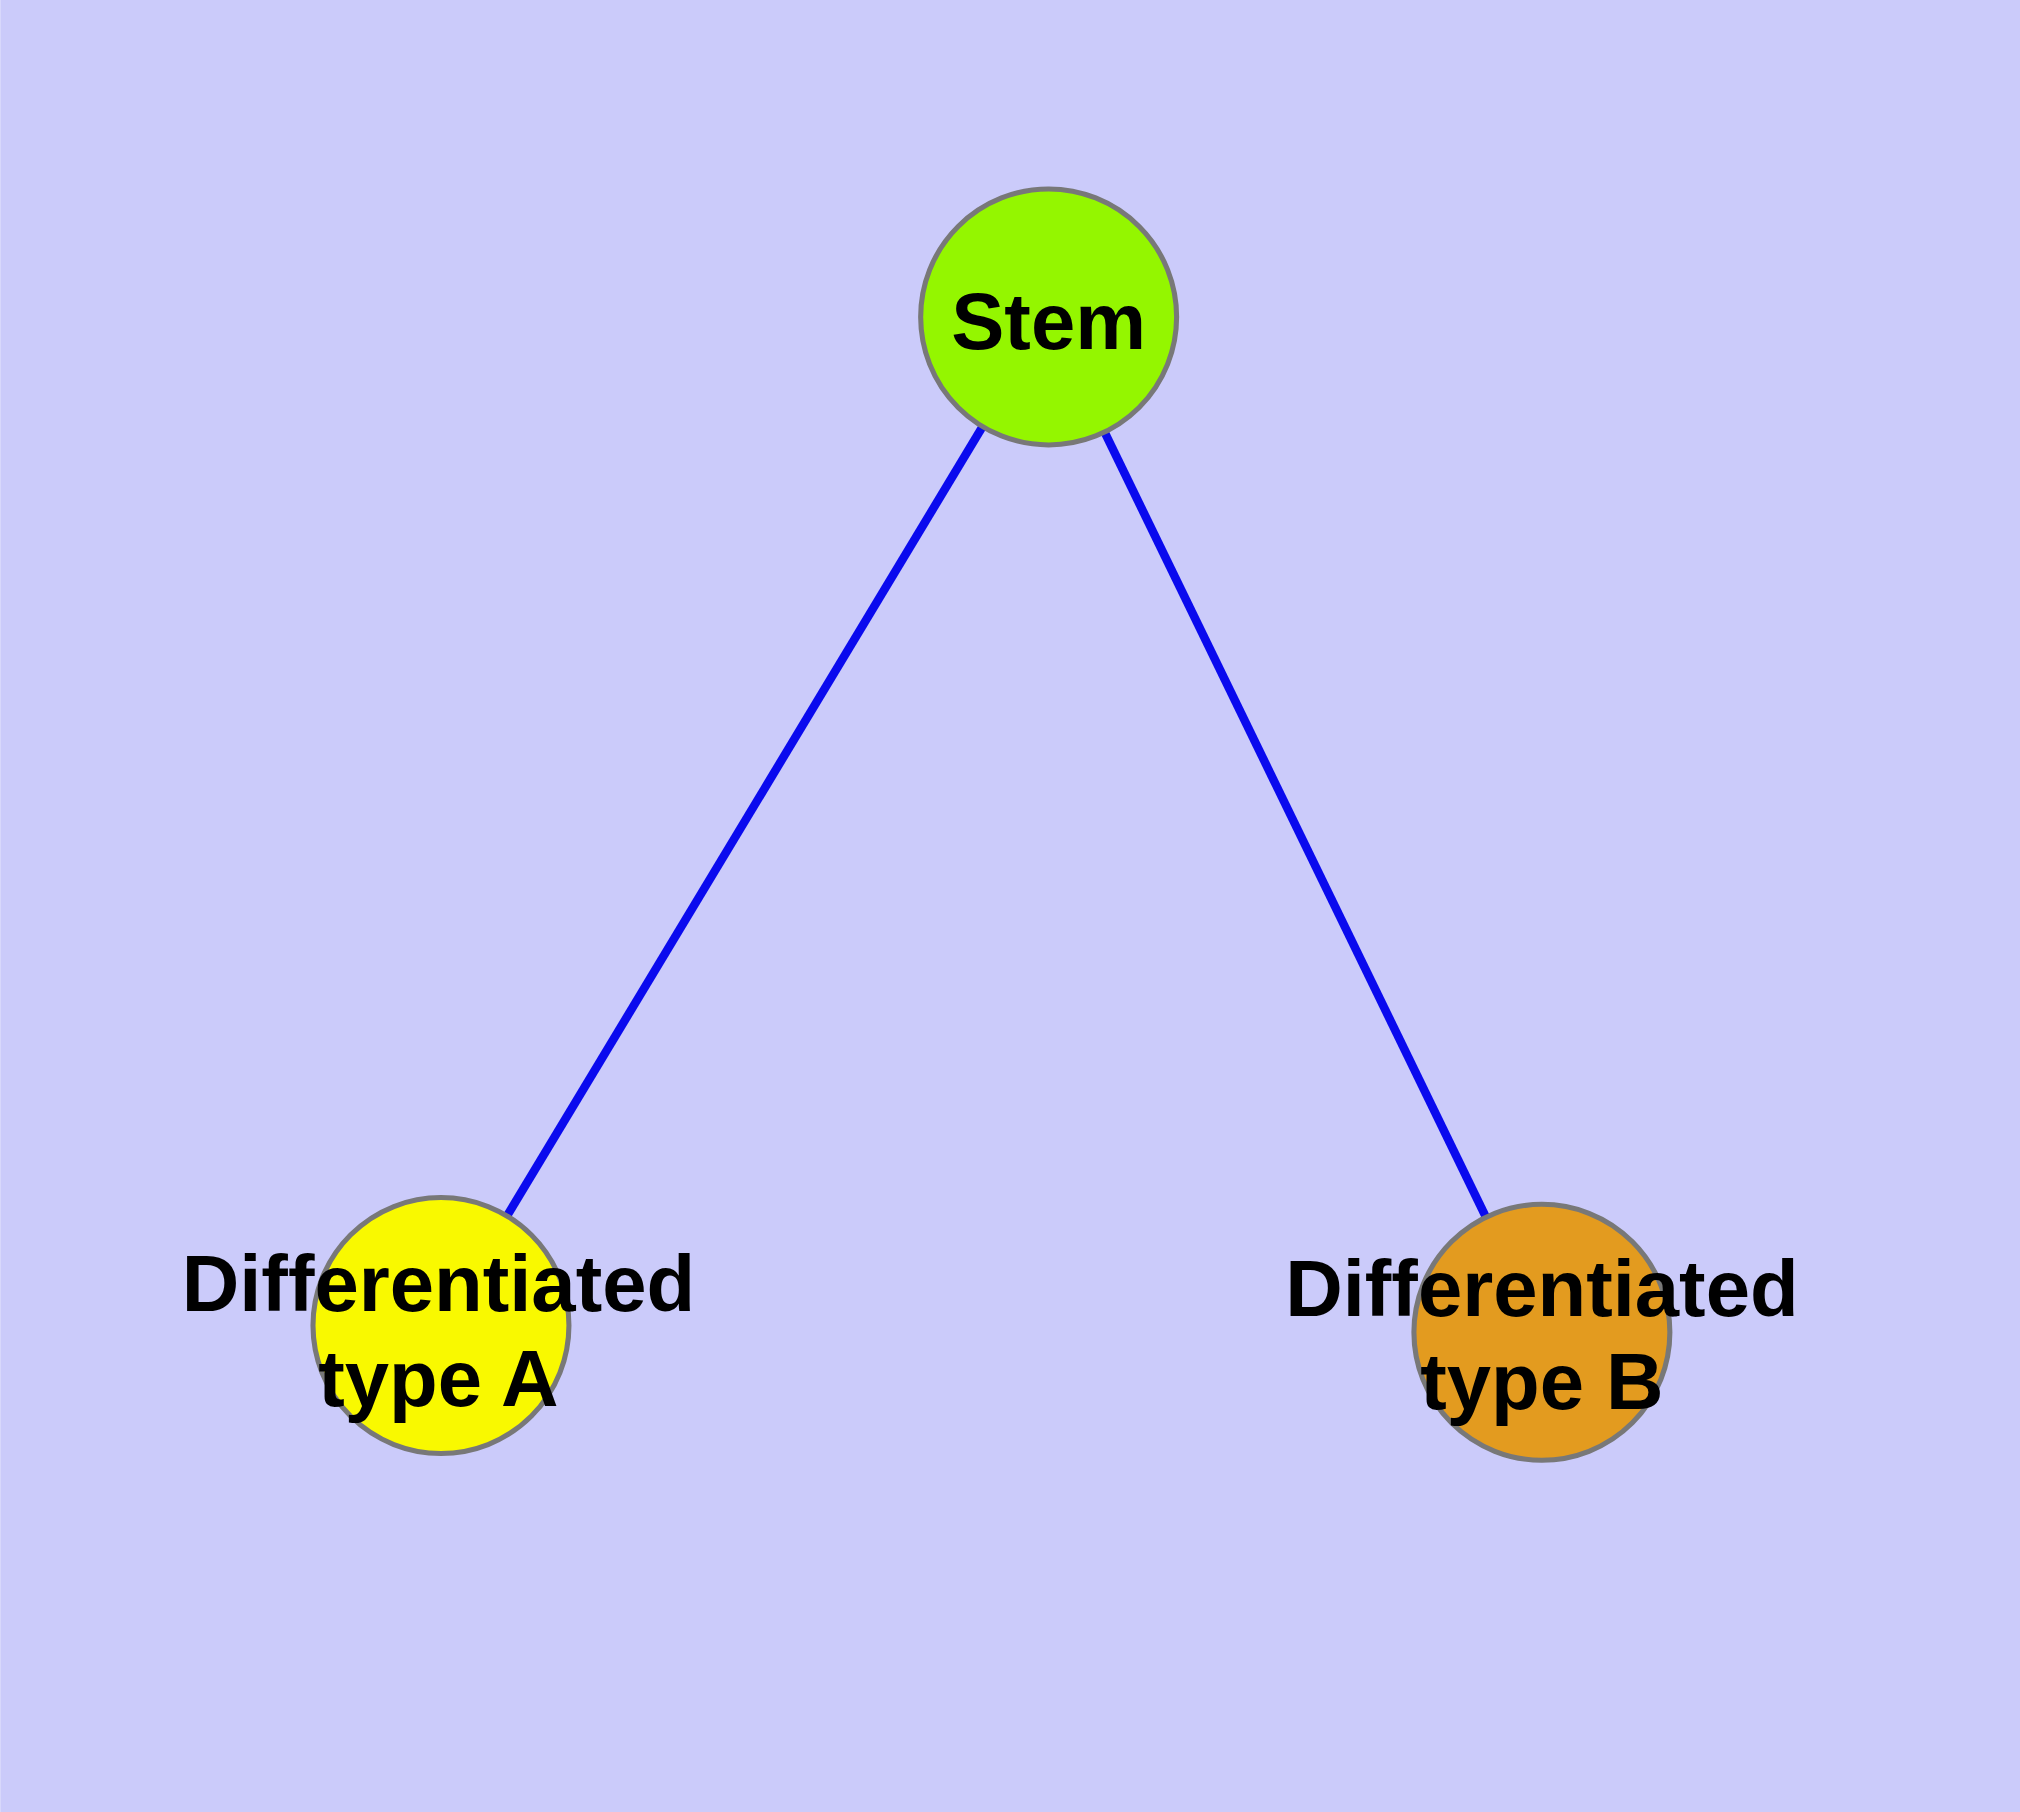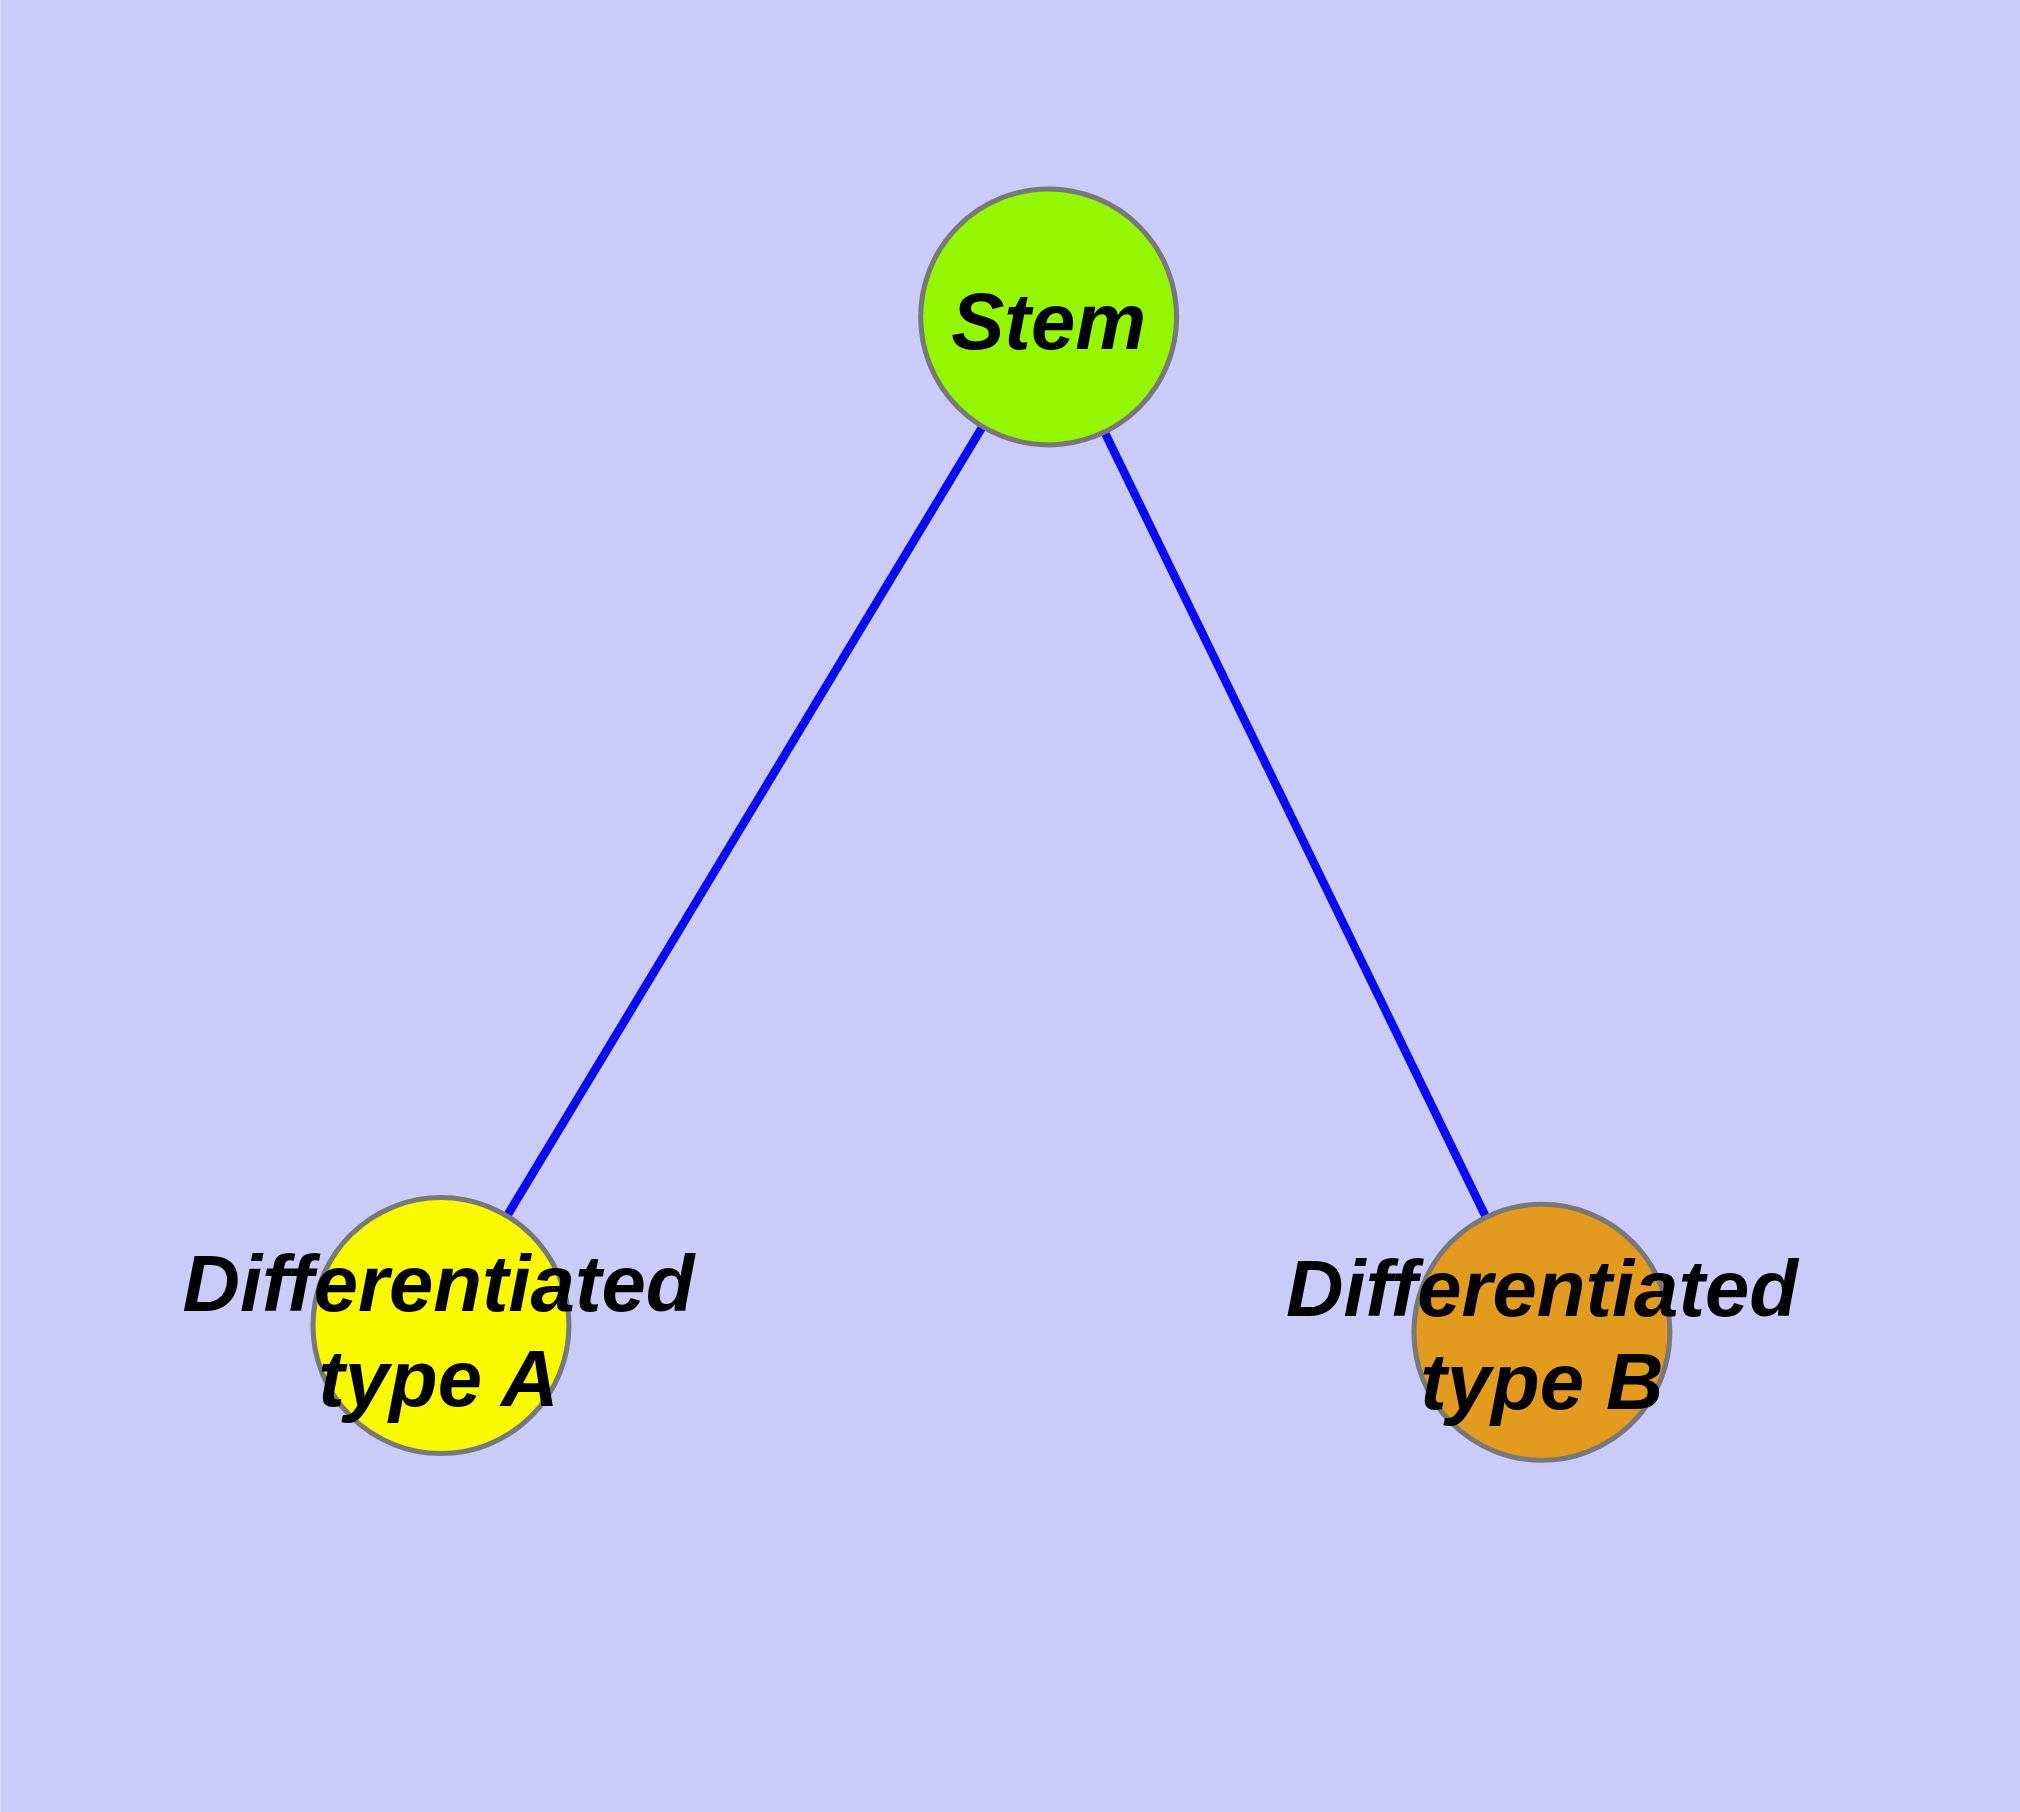--- a/index.html
+++ b/index.html
@@ -8,21 +8,20 @@
   }
   body {
     width: 2021px;
     height: 1812px;
     overflow: hidden;
     font-family: "Liberation Sans", sans-serif;
   }
   #stage {
     width: 2021px;
     height: 1812px;
-    font-style: italic;
   }
   svg {
     display: block;
   }
   .node-circle {
     stroke-width: 6px;
   }
   .edge-line {
     stroke-width: 10px;
     stroke-linecap: butt;

